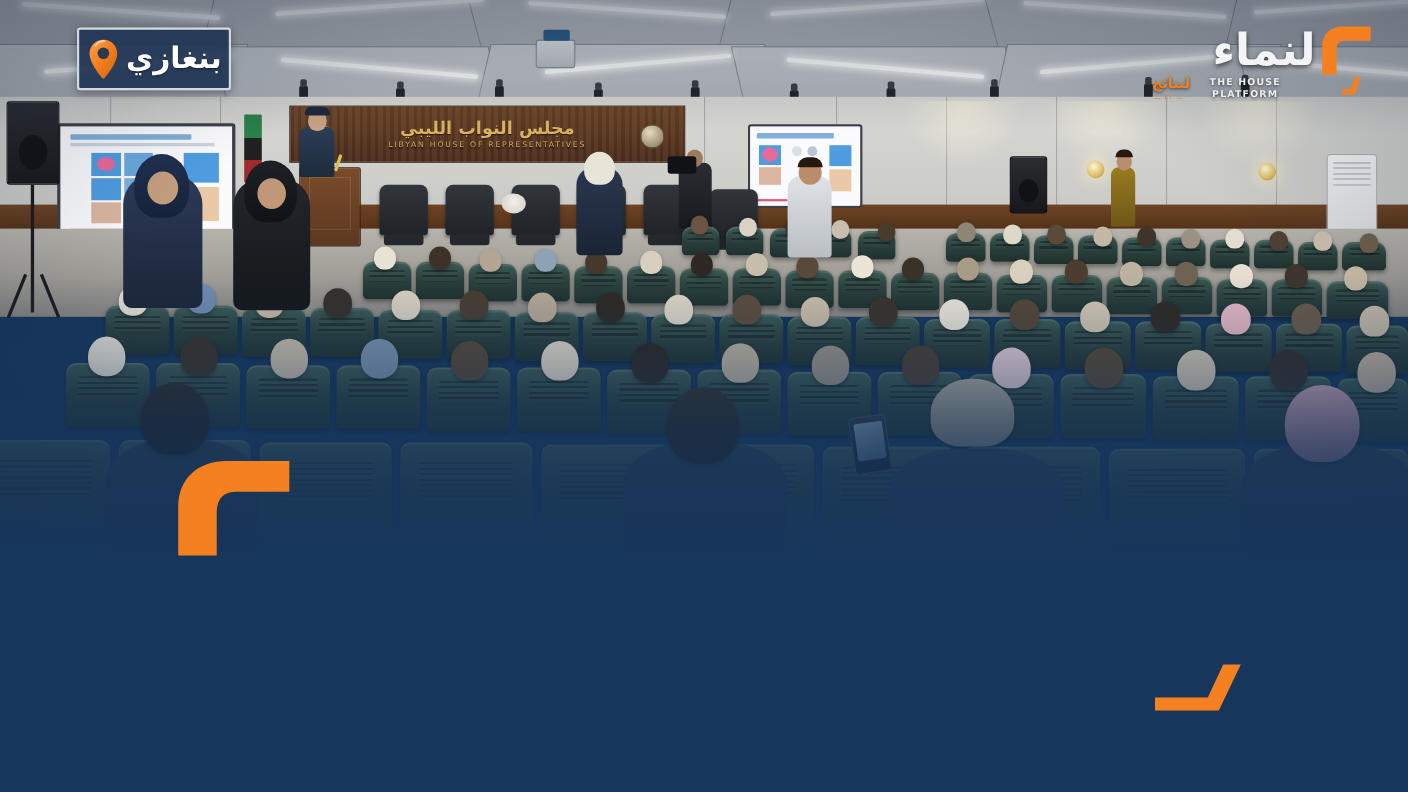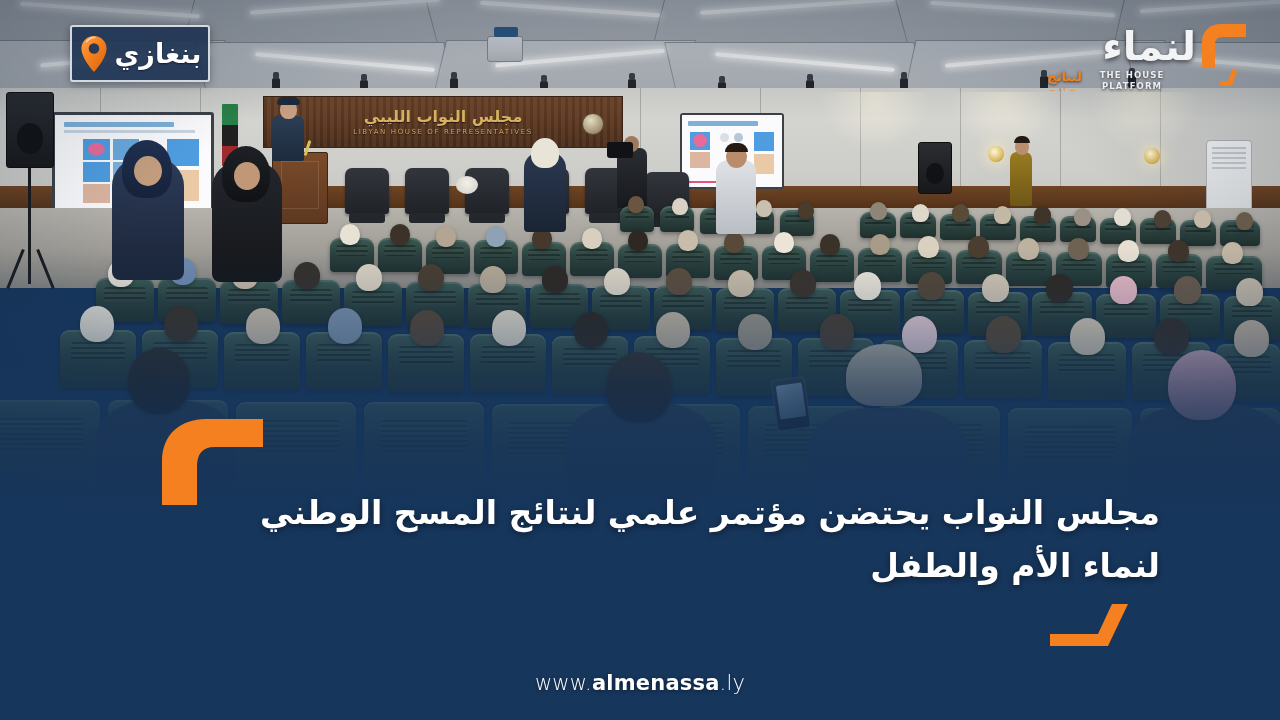--- a/index.html
+++ b/index.html
@@ -669,20 +669,15 @@
   </div>
 
   <svg class="quote-open" viewBox="0 0 105 90">
     <path d="M2 88 L2 44 C2 18 20 2 46 2 L103 2 L103 30 L55 30 C42 30 37 37 37 50 L37 88 Z" fill="#F5801F"></path>
   </svg>
 
   <svg class="quote-close" viewBox="0 0 92 56">
     <path d="M2 44 L60 44 L80 2 L64 2 L50 32 L2 32 Z" fill="#F5801F"></path>
   </svg>
 
-  <div class="headline">
-    <span class="ln">مجلس النواب يحتضن مؤتمر علمي لنتائج المسح الوطني</span>
-    <span class="ln">لنماء الأم والطفل</span>
-  </div>
-
-  <div class="site"><span>www.</span><b>almenassa</b><span>.ly</span></div>
+
 
 </div>
 
 </body></html>

